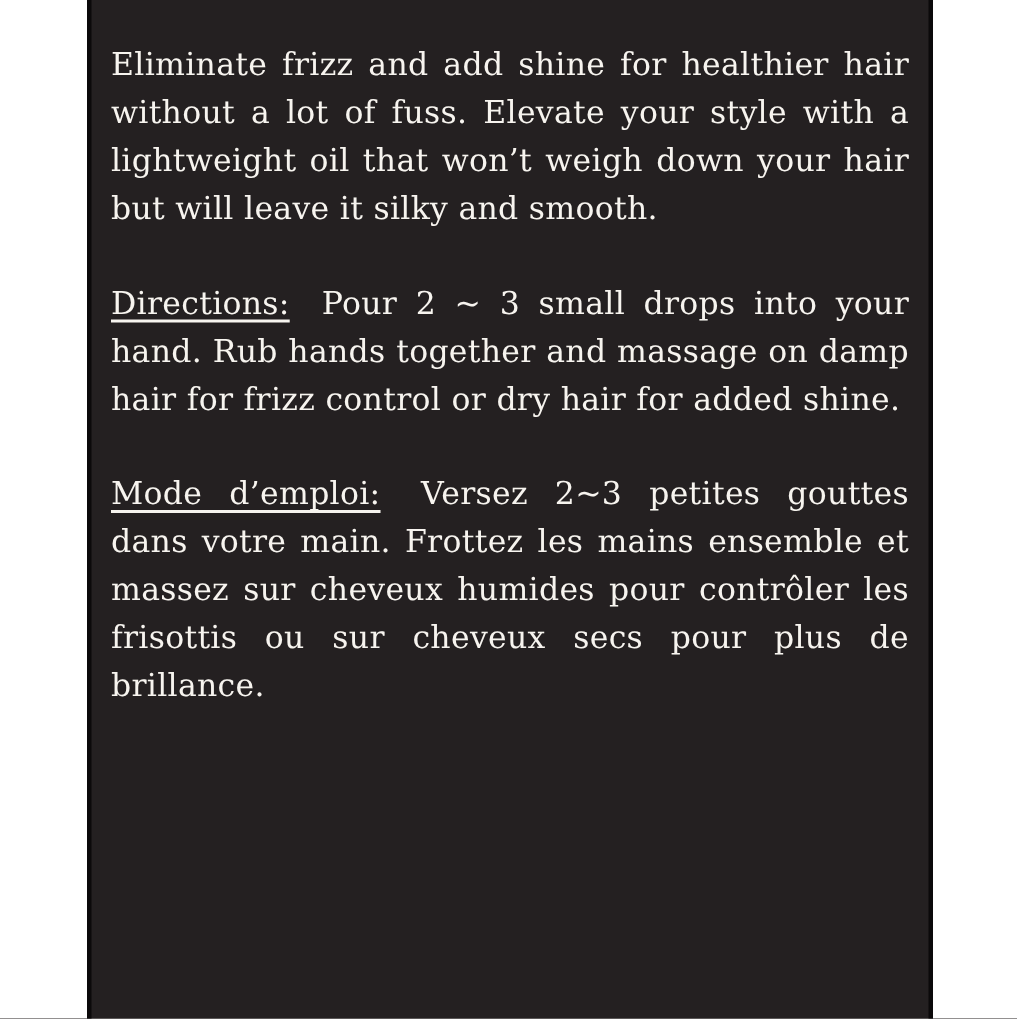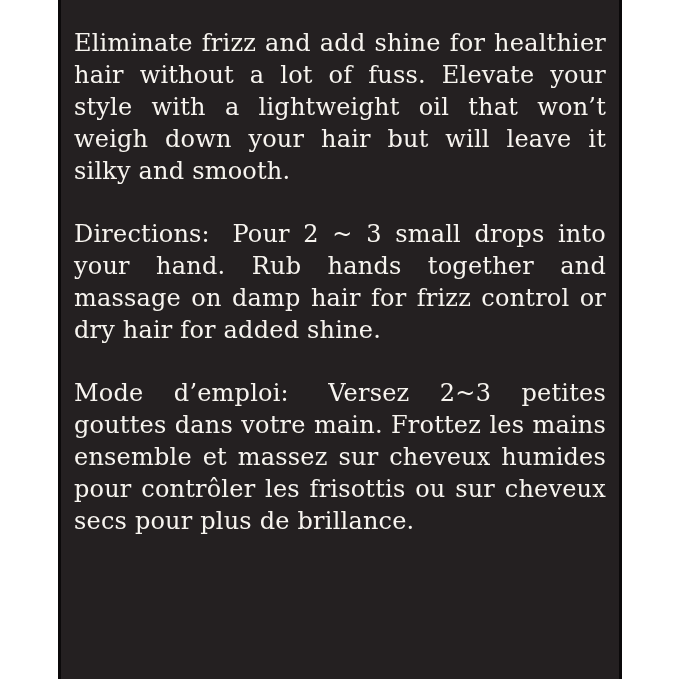--- a/index.html
+++ b/index.html
@@ -21,27 +21,28 @@
     top: -4px;
     height: 690px;
     box-sizing: border-box;
     background: #242021;
     border: 3px solid #0b090a;
     padding: 28px 13px 10px 13px;
   }
   .label-panel p {
     margin: 0 0 31px 0;
     color: #f7f4ef;
-    font-size: 24px;
+    font-size: 21px;
     line-height: 32px;
     letter-spacing: 0.2px;
     text-align: justify;
     text-justify: inter-word;
   }
   .section-heading {
+    text-decoration: underline;
     text-decoration-thickness: 2px;
     text-underline-offset: 4px;
     margin-right: 9px;
   }
 </style>
 </head>
 <body>
 
 <div class="label-panel">
 

